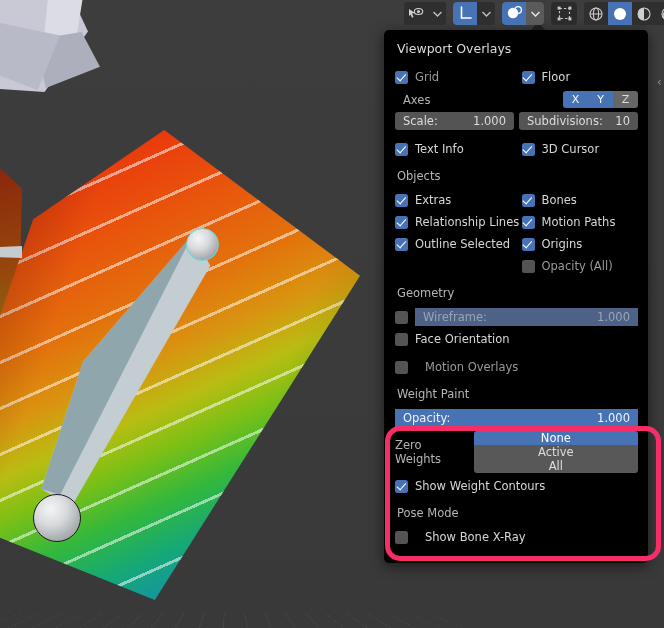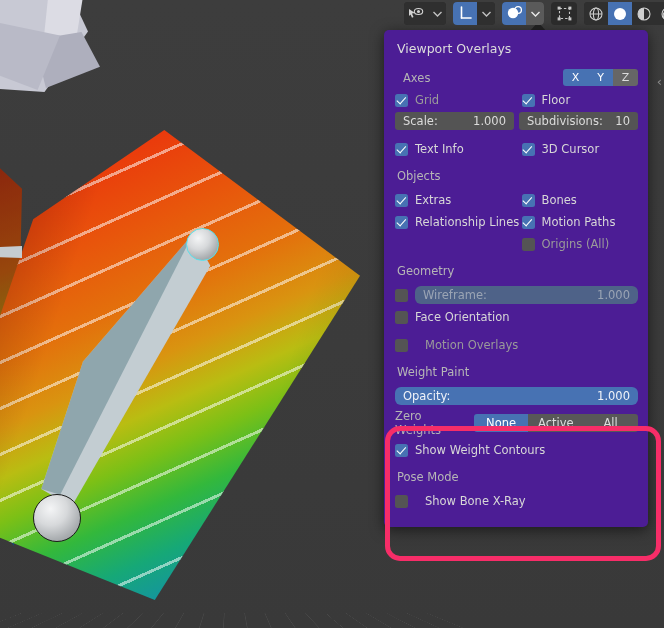--- a/index.html
+++ b/index.html
@@ -217,21 +217,21 @@
   #giz-cam { right: 150px; top: 8px; width: 22px; height: 22px; }
   #giz-hand { right: 112px; top: 8px; width: 22px; height: 22px; }
   #giz-zoom { right: 76px; top: 8px; width: 22px; height: 22px; }
   #giz-grid2 { right: 190px; top: 8px; width: 20px; height: 20px; }
 
   
   #panel {
     position: absolute;
     left: 384px; top: 30px;
     width: 264px;
-    background: #4c1d95;
+    background: #000000;
     border-radius: 5px;
     z-index: 5;
     box-shadow: 0 3px 14px rgba(0,0,0,0.55);
     font-size: 11.5px;
     color: #d4d4d4;
     padding-bottom: 3px;
   }
   #panel-arrow {
     position: absolute;
     left: 530px; top: 22px;
@@ -314,35 +314,35 @@
     font-size: 11.5px;
     color: #dcdcdc;
   }
   .num-fld .v { margin-left: auto; }
 
   
   .slider-row { display: flex; align-items: center; gap: 7px; padding: 2px 10px 2px 11px; }
   .slider {
     flex: 1;
     height: 18px;
-    border-radius: 6px;
+    border-radius: 0;
     display: flex; align-items: center;
     padding: 0 8px;
     font-size: 11.5px;
     position: relative;
     overflow: hidden;
   }
   .slider.enabled { background: #4772b3; color: #eef2f8; text-align: center; }
   .slider.disabled { background: #4e6288; color: #9aa4b4; }
   .slider .v { margin-left: auto; }
 
   
   .seg-row { display: flex; align-items: center; padding: 2px 10px 2px 11px; gap: 8px; }
   .seg-label { font-size: 11.5px; color: #b4b4b4; }
-  .seg { display: flex; margin-left: auto; border-radius: 3px; overflow: hidden; width: 177px; }
+  .seg { display: flex; margin-left: auto; border-radius: 3px; overflow: hidden; width: 177px; flex-direction: column; }
   .seg-item {
     flex: 1;
     height: 18px;
     display: flex; align-items: center; justify-content: center;
     font-size: 11.5px;
     background: #585858;
     color: #dedede;
   }
   .seg-item.sel { background: #4772b3; color: #ffffff; }
 
@@ -531,40 +531,40 @@
 </div>
 
 <div id="panel-arrow"></div>
 
 <div id="panel">
 
   <div id="panel-title">Viewport Overlays</div>
   <div id="panel-collapse">‹</div>
 
 
+  <div class="row">
+    <div class="half">
+      <div class="cb on"></div>
+      <span class="cb-label dim">Grid</span>
+    </div>
+    <div class="half right">
+      <div class="cb on"></div>
+      <span class="cb-label">Floor</span>
+    </div>
+  </div>
+
   <div class="row" id="axes-row">
     <span class="axes-label">Axes</span>
     <div id="axes-btns">
       <div class="axis-btn on">X</div>
       <div class="axis-btn on">Y</div>
       <div class="axis-btn off">Z</div>
     </div>
   </div>
 
-  <div class="row">
-    <div class="half">
-      <div class="cb on"></div>
-      <span class="cb-label dim">Grid</span>
-    </div>
-    <div class="half right">
-      <div class="cb on"></div>
-      <span class="cb-label">Floor</span>
-    </div>
-  </div>
-
   <div class="num-row">
     <div class="num-fld">
       <span>Scale:</span>
       <span class="v">1.000</span>
     </div>
     <div class="num-fld">
       <span>Subdivisions:</span>
       <span class="v">10</span>
     </div>
   </div>
@@ -600,26 +600,36 @@
     <div class="half">
       <div class="cb on"></div>
       <span class="cb-label">Relationship Lines</span>
     </div>
     <div class="half right">
       <div class="cb on"></div>
       <span class="cb-label">Motion Paths</span>
     </div>
   </div>
 
+  <div class="row">
+    <div class="half">
+      <div class="cb on"></div>
+      <span class="cb-label">Outline Selected</span>
+    </div>
+    <div class="half right">
+      <div class="cb on"></div>
+      <span class="cb-label">Origins</span>
+    </div>
+  </div>
 
   <div class="row">
     <div class="half"></div>
     <div class="half right">
       <div class="cb off"></div>
-      <span class="cb-label dim">Origins (All)</span>
+      <span class="cb-label dim">Opacity (All)</span>
     </div>
   </div>
 
   <div class="sec-label">Geometry</div>
 
   <div class="slider-row">
     <div class="cb off"></div>
     <div class="slider disabled">
       <span>Wireframe:</span>
       <span class="v">1.000</span>

